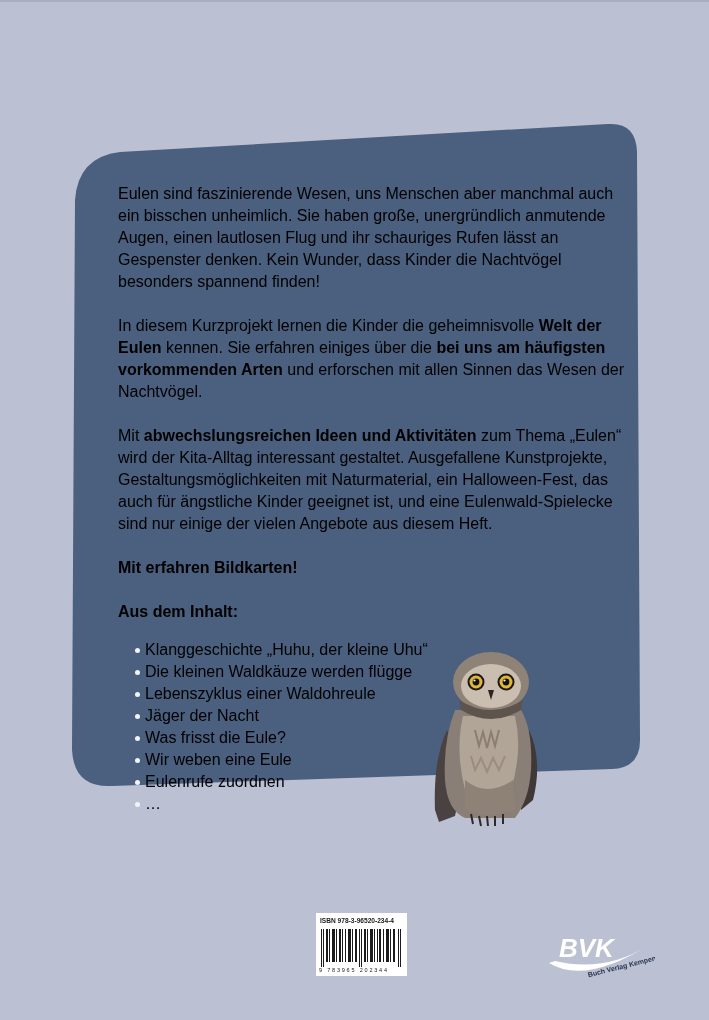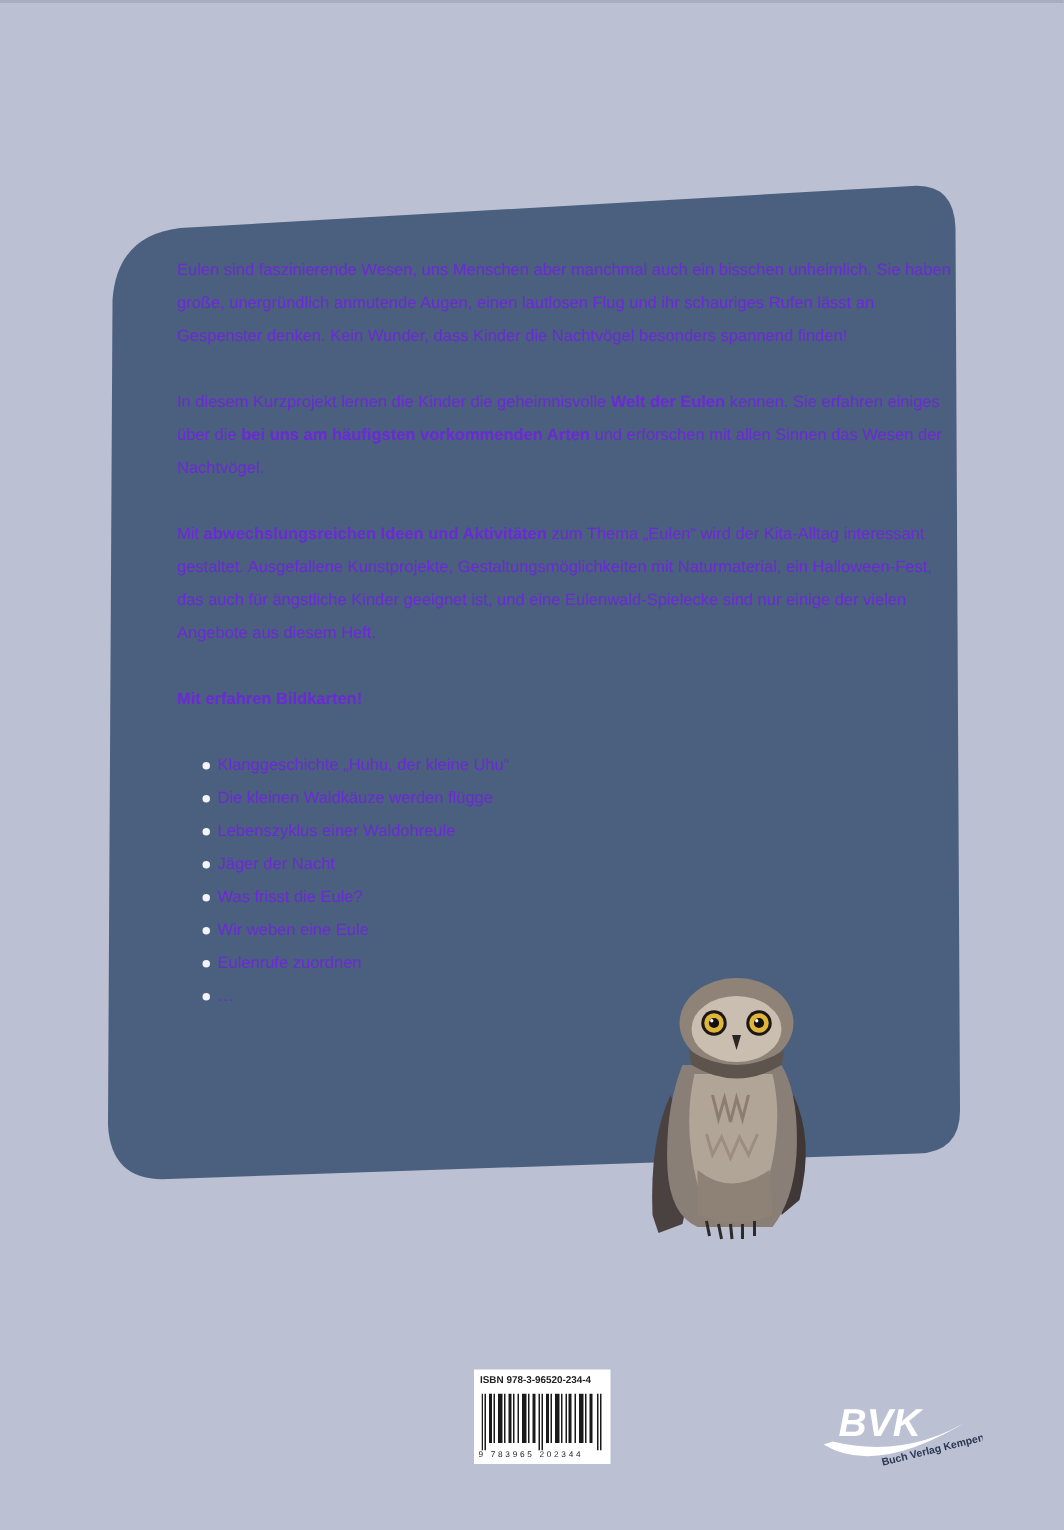--- a/index.html
+++ b/index.html
@@ -4,22 +4,22 @@
 <style>
   html, body { margin: 0; padding: 0; }
   body {
     width: 709px; height: 1020px; position: relative; overflow: hidden;
     background: #bbc0d3;
     font-family: "Liberation Sans", sans-serif;
   }
   .top-edge { position: absolute; left: 0; top: 0; width: 709px; height: 2px; background: #a9aebe; }
   .panel-svg { position: absolute; left: 0; top: 0; }
   .text-block {
-    position: absolute; left: 118px; top: 169px; width: 520px;
-    color: #6d28d9; font-size: 11px; line-height: 22px;
+    position: absolute; left: 118px; top: 183px; width: 520px;
+    color: #000000; font-size: 16px; line-height: 22px;
   }
   .text-block p { margin: 0 0 22px 0; }
   .text-block b { font-weight: bold; }
   .bold-line { font-weight: bold; margin: 0 0 22px 0; }
   .list-title { font-weight: bold; }
   ul.toc { list-style: none; margin: 16px; padding: 0; }
   ul.toc li { position: relative; padding-left: 11px; }
   ul.toc li::before {
     content: ""; position: absolute; left: 1px; top: 9px; width: 5px; height: 5px;
     border-radius: 50%; background: #f2f4f8;
@@ -42,20 +42,21 @@
 
 <svg class="panel-svg" width="709" height="1020">
   <path d="M 120 152 L 608 124 Q 636 122 637 152 L 640 738 Q 641 768 612 769 L 112 786 Q 74 788 72 750 L 75 200 Q 78 157 120 152 Z" fill="#4b5f7e"></path>
 </svg>
 
 <div class="text-block">
   <p>Eulen sind faszinierende Wesen, uns Menschen aber manchmal auch ein bisschen unheimlich. Sie haben große, unergründlich anmutende Augen, einen lautlosen Flug und ihr schauriges Rufen lässt an Gespenster denken. Kein Wunder, dass Kinder die Nachtvögel besonders spannend finden!</p>
   <p><span>In diesem Kurzprojekt lernen die Kinder die geheimnisvolle </span><b>Welt der Eulen</b><span> kennen. Sie erfahren einiges über die </span><b>bei uns am häufigsten vorkom­menden Arten</b><span> und erforschen mit allen Sinnen das Wesen der Nachtvögel.</span></p>
   <p><span>Mit </span><b>abwechslungsreichen Ideen und Aktivitäten</b><span> zum Thema „Eulen“ wird der Kita-Alltag interessant gestaltet. Ausgefallene Kunstprojekte, Gestaltungsmöglichkeiten mit Naturmaterial, ein Halloween-Fest, das auch für ängstliche Kinder geeignet ist, und eine Eulenwald-Spielecke sind nur einige der vielen Angebote aus diesem Heft.</span></p>
   <div class="bold-line">Mit erfahren Bildkarten!</div>
+  <div class="list-title">Aus dem Inhalt:</div>
   <ul class="toc">
     <li>Klanggeschichte „Huhu, der kleine Uhu“</li>
     <li>Die kleinen Waldkäuze werden flügge</li>
     <li>Lebenszyklus einer Waldohreule</li>
     <li>Jäger der Nacht</li>
     <li>Was frisst die Eule?</li>
     <li>Wir weben eine Eule</li>
     <li>Eulenrufe zuordnen</li>
     <li>…</li>
   </ul>

